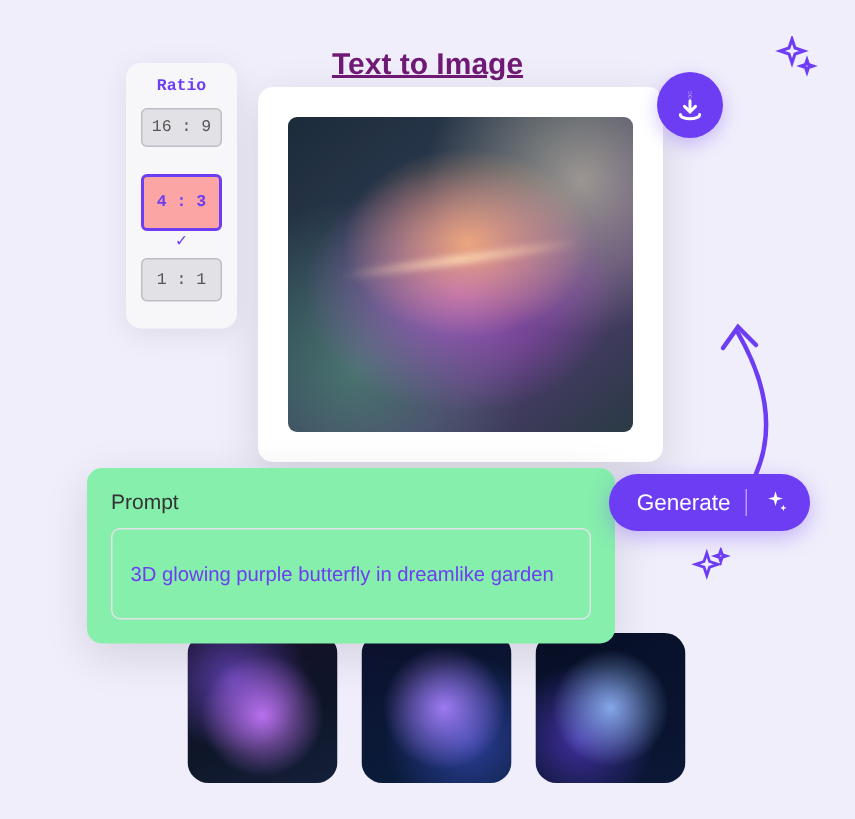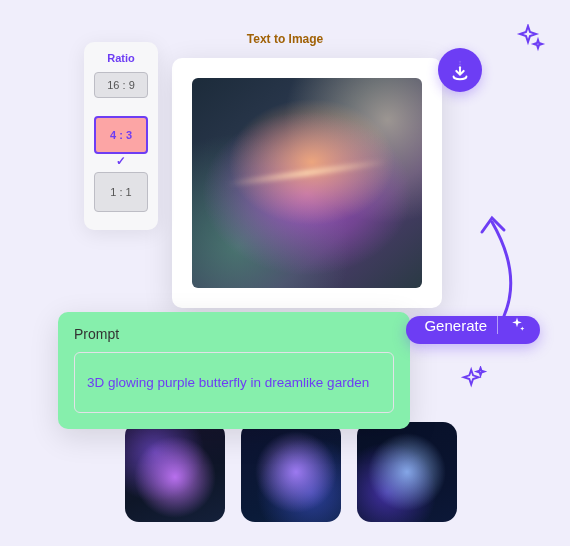--- a/index.html
+++ b/index.html
@@ -9,23 +9,24 @@
   background: #f0eefb;
   font-family: -apple-system, BlinkMacSystemFont, "Segoe UI", sans-serif;
   position: relative;
   overflow: hidden;
 }
 .title {
   position: absolute;
   top: 32px;
   left: 50%;
   transform: translateX(-50%);
-  color: #a16207;
-  font-size: 12px;
+  color: #701a75;
+  font-size: 20px;
   font-weight: 600;
+  text-decoration: underline;
 }
 .sparkle {
   position: absolute;
   color: #6d3df4;
 }
 .sparkle.top-right { top: 24px; right: 24px; }
 .sparkle.bottom-right { bottom: 148px; right: 82px; }
 
 .download-btn {
   position: absolute;
@@ -45,20 +46,21 @@
 .ratio-panel {
   position: absolute;
   top: 42px;
   left: 84px;
   width: 74px;
   background: #f7f7f9;
   border-radius: 10px;
   padding: 10px 10px 14px;
   box-shadow: 0 4px 20px rgba(0,0,0,0.08);
   z-index: 4;
+  font-family: Liberation Mono, monospace;
 }
 .ratio-title {
   color: #6d3df4;
   font-size: 11px;
   font-weight: 600;
   text-align: center;
   margin-bottom: 8px;
 }
 .ratio-item {
   background: #e2e2e6;
@@ -77,21 +79,21 @@
 .ratio-item.r43::after {
   content: "✓";
   position: absolute;
   bottom: -16px;
   left: 50%;
   transform: translateX(-50%);
   color: #6d3df4;
   font-size: 12px;
 }
 .ratio-item.r916 { height: 52px; margin-top: 22px; }
-.ratio-item.r11 { height: 40px; margin-bottom: 4px; text-align: center; }
+.ratio-item.r11 { height: 29px; margin-bottom: 4px; text-align: center; }
 
 .canvas {
   position: absolute;
   top: 58px;
   left: 172px;
   width: 270px;
   height: 250px;
   background: #fff;
   border-radius: 10px;
   box-shadow: 0 8px 30px rgba(0,0,0,0.12);
@@ -148,21 +150,21 @@
 }
 
 .generate-btn {
   position: absolute;
   top: 316px;
   right: 30px;
   background: #6d3df4;
   color: #fff;
   font-size: 15px;
   font-weight: 500;
-  padding: 0 14px 10px 18px;
+  padding: 10px 14px 10px 18px;
   border-radius: 22px;
   display: flex;
   align-items: center;
   gap: 10px;
   box-shadow: 0 4px 14px rgba(109,61,244,0.35);
   z-index: 7;
 }
 .gen-divider {
   width: 1px;
   height: 18px;

